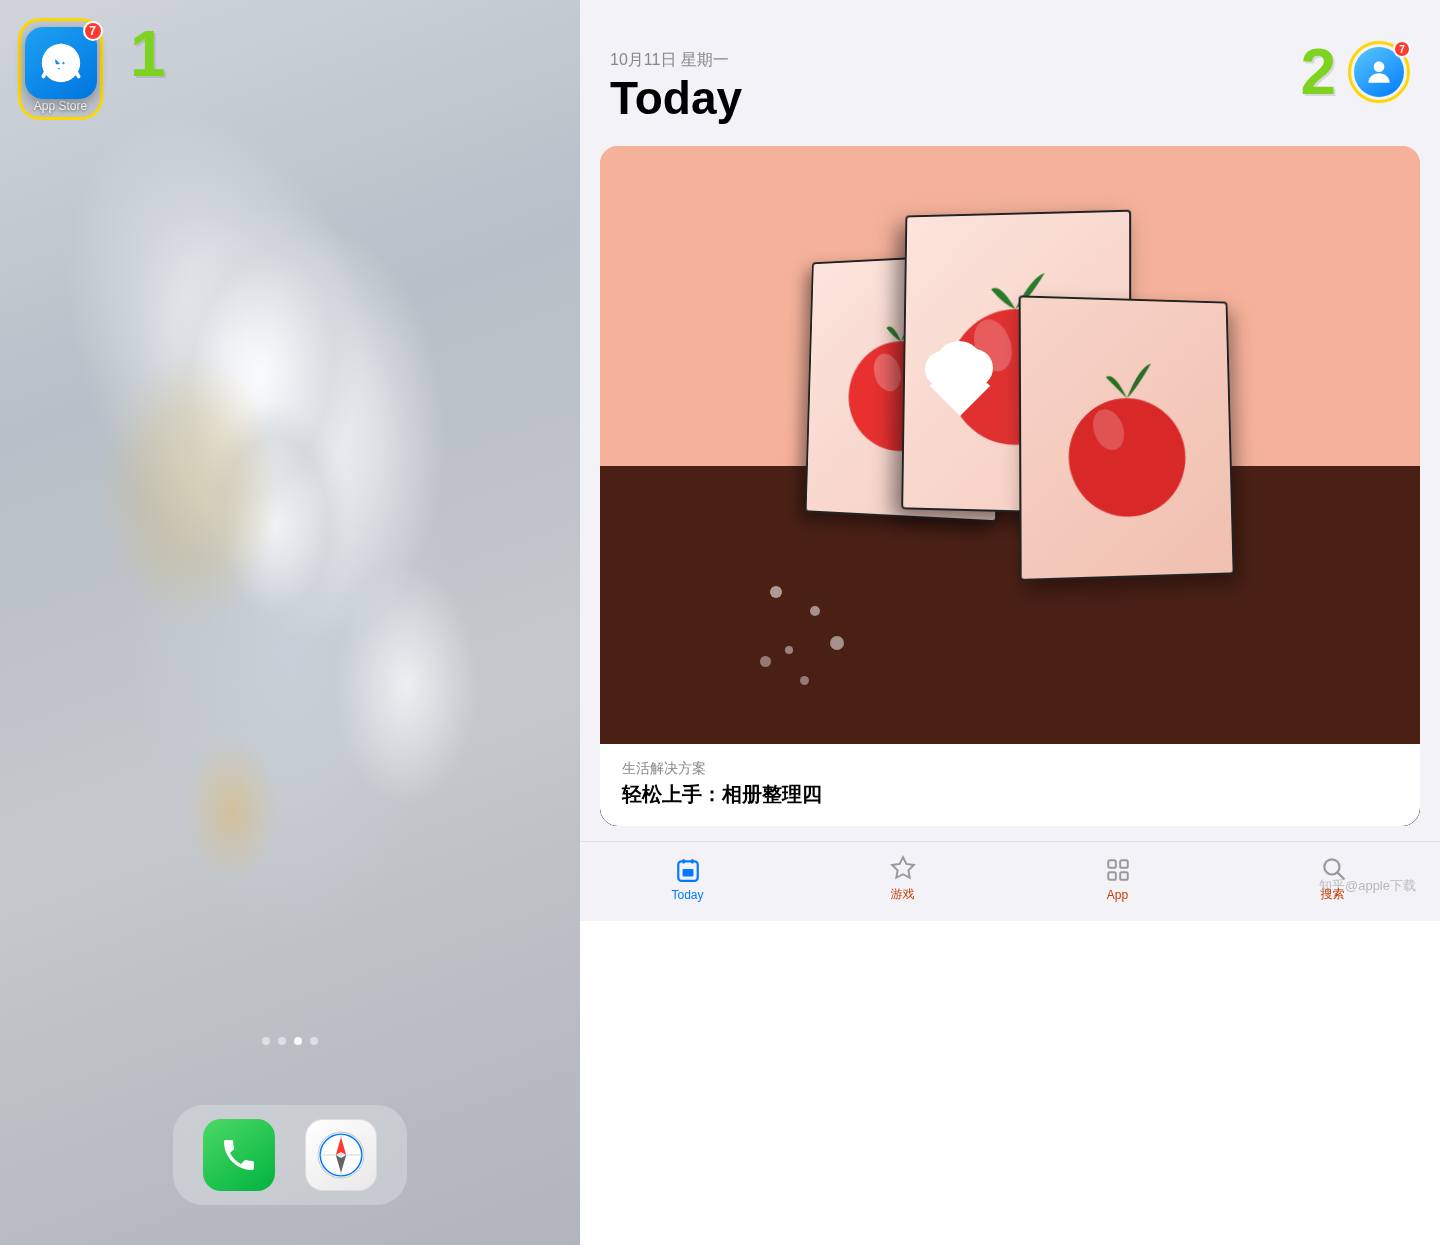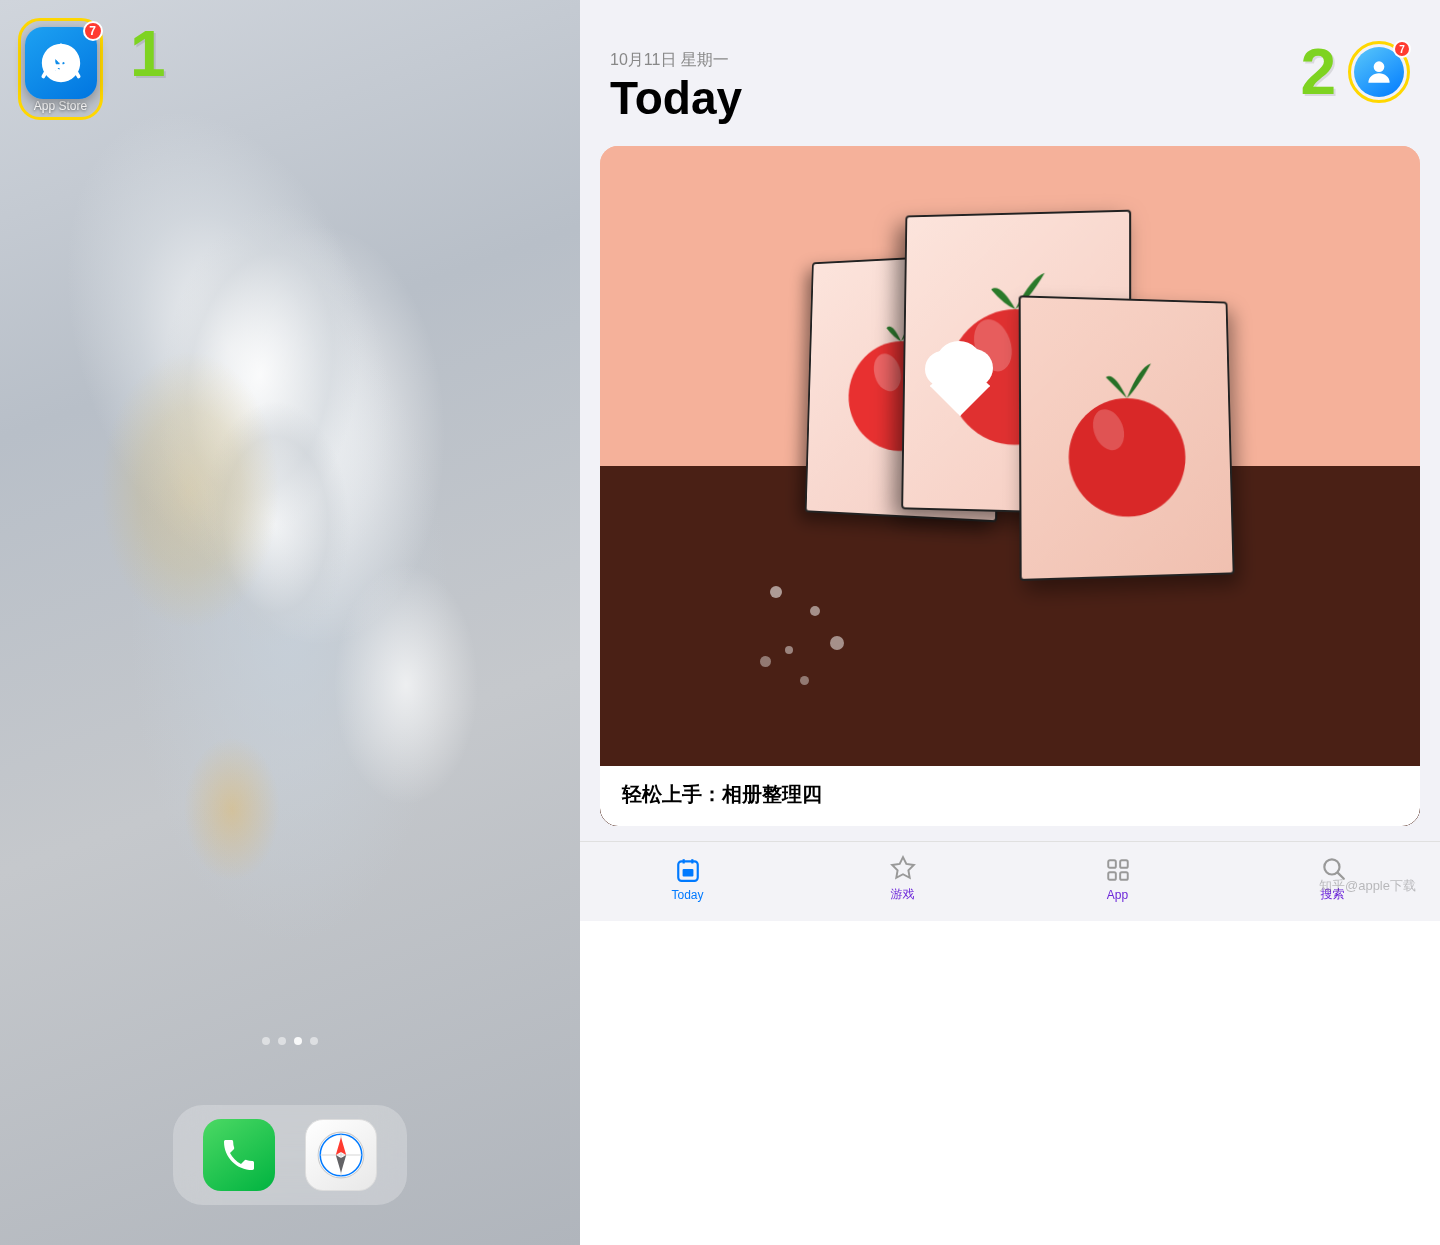--- a/index.html
+++ b/index.html
@@ -362,21 +362,21 @@
     .nav-icon {
       width: 28px;
       height: 28px;
       display: flex;
       align-items: center;
       justify-content: center;
     }
 
     .nav-label {
       font-size: 12px;
-      color: #6d28d9;
+      color: #c2410c;
     }
 
     .nav-label.active {
       color: #007aff;
     }
 
     
     .watermark {
       position: absolute;
       bottom: 28px;
@@ -561,20 +561,21 @@
       </svg>
     </div>
 
     <div style="
       position:absolute;
       bottom:0;left:0;right:0;
       background:white;
       padding: 16px 22px 20px;
       border-radius: 0 0 18px 18px;
     ">
+      <div class="card-subtitle">生活解决方案</div>
       <div class="card-main-title">轻松上手：相册整理四</div>
     </div>
   </div>
 
   <div class="bottom-nav">
     <div class="nav-item">
       <div class="nav-icon">
         <svg viewBox="0 0 24 24" width="26" height="26" fill="#007aff">
           <rect x="3" y="4" width="18" height="18" rx="3" fill="none" stroke="#007aff" stroke-width="2"></rect>
           <line x1="16" y1="2" x2="16" y2="6" stroke="#007aff" stroke-width="2"></line>

